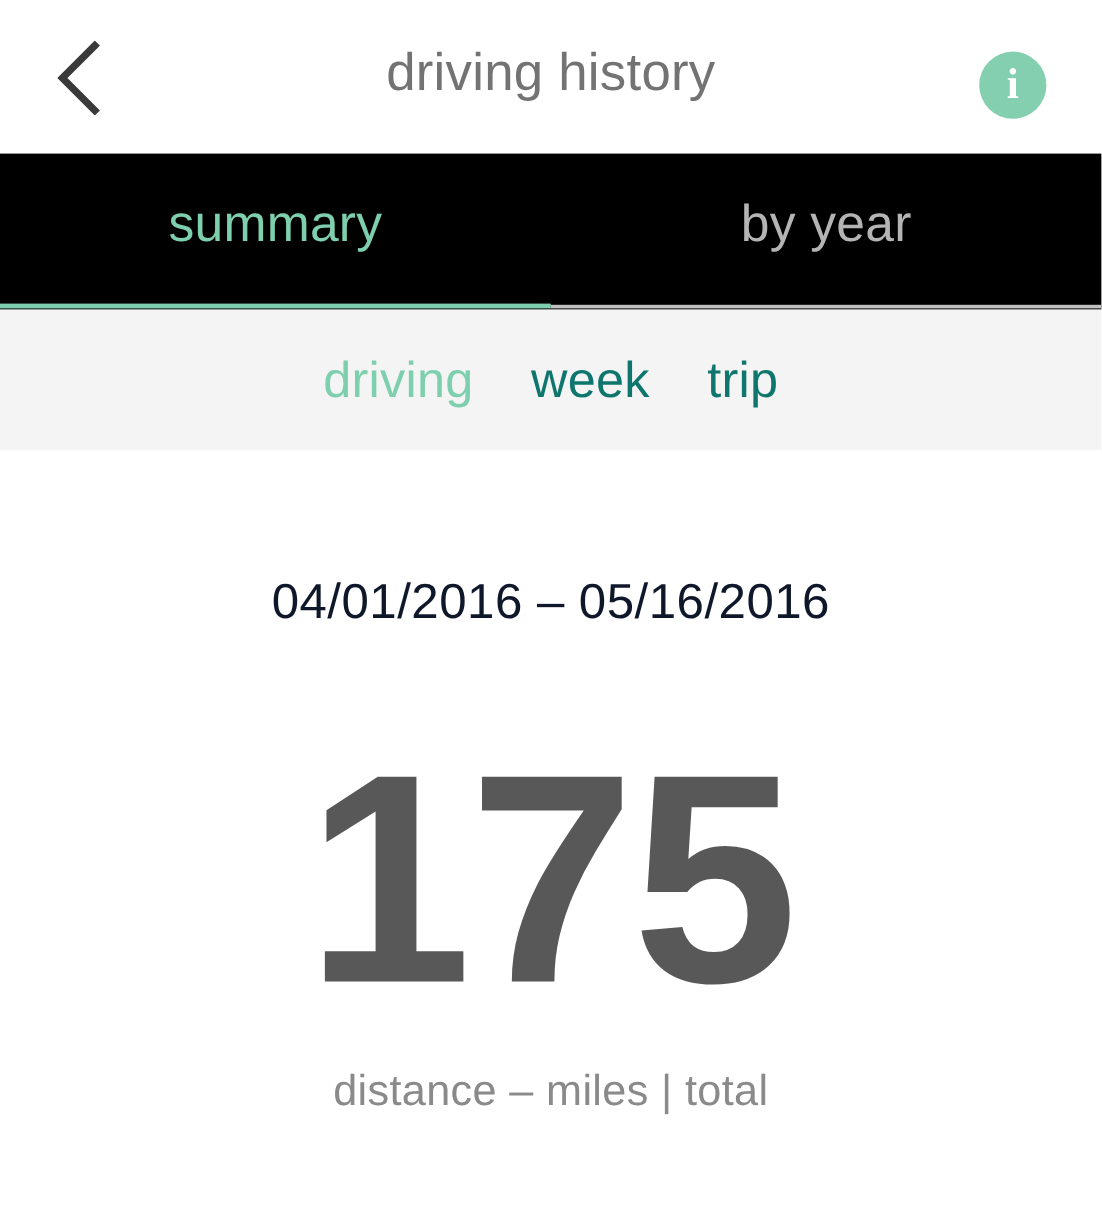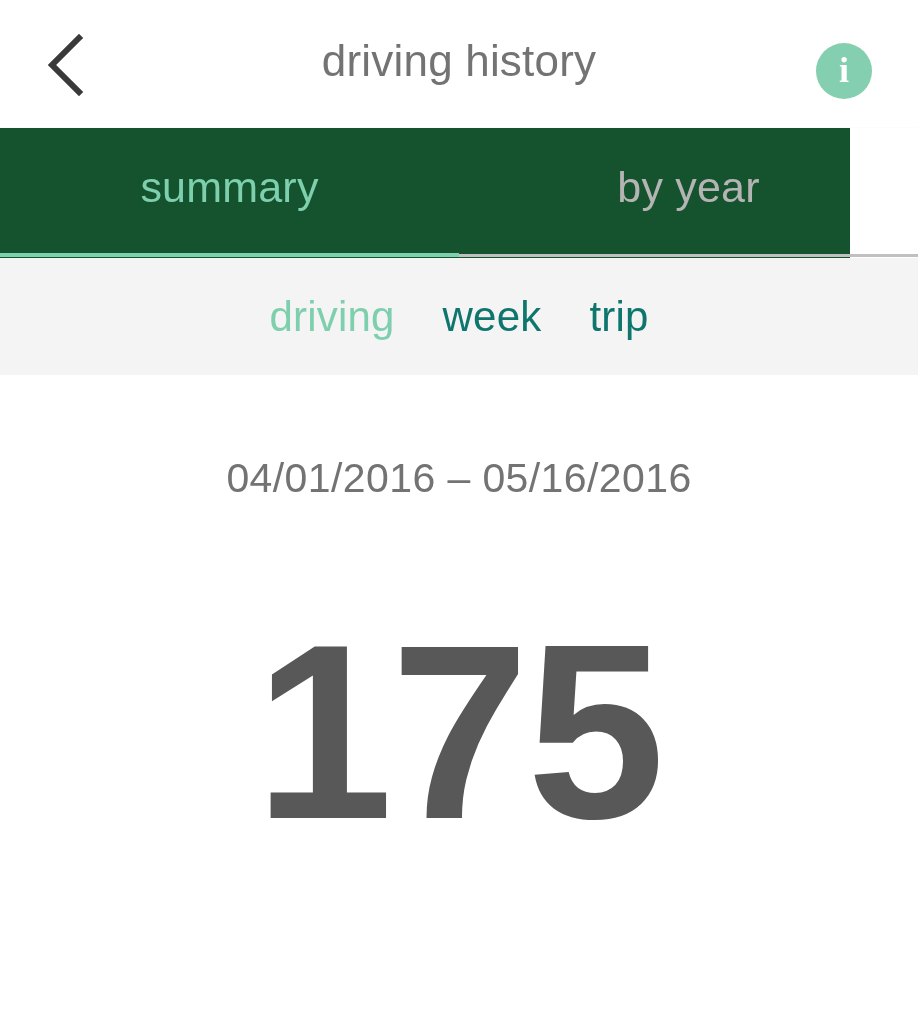--- a/index.html
+++ b/index.html
@@ -83,23 +83,23 @@
     font-weight: 700;
     line-height: 1;
     padding-bottom: 2px;
   }
 
   
   .tabbar {
     position: absolute;
     left: 0;
     top: 128px;
-    width: 850px;
+    width: 918px;
     height: 130px;
-    background: #14532d;
+    background: #000000;
   }
   .tab {
     position: absolute;
     top: 0;
     width: 459px;
     height: 130px;
     display: flex;
     align-items: center;
     justify-content: center;
     font-size: 43px;
@@ -151,27 +151,27 @@
     position: absolute;
     left: 0;
     top: 375px;
     width: 918px;
     height: 649px;
     background: #ffffff;
   }
   .date-range {
     position: absolute;
     left: 0;
-    top: 80px;
+    top: 103px;
     width: 918px;
     text-align: center;
     font-size: 41px;
     font-weight: 300;
     letter-spacing: 0.4px;
-    color: #737373;
+    color: #0f172a;
     cursor: pointer;
   }
   .metric-value {
     position: absolute;
     left: 0;
     top: 233px;
     width: 918px;
     text-align: center;
     font-size: 248px;
     font-weight: 700;
@@ -232,15 +232,16 @@
       <span>week</span>
     </div>
     <div class="filter-item inactive">
       <span>trip</span>
     </div>
   </div>
 
   <div class="content">
     <div class="date-range">04/01/2016 – 05/16/2016</div>
     <div class="metric-value">175</div>
+    <div class="metric-caption">distance – miles | total</div>
   </div>
 
 </div>
 
 </body></html>

